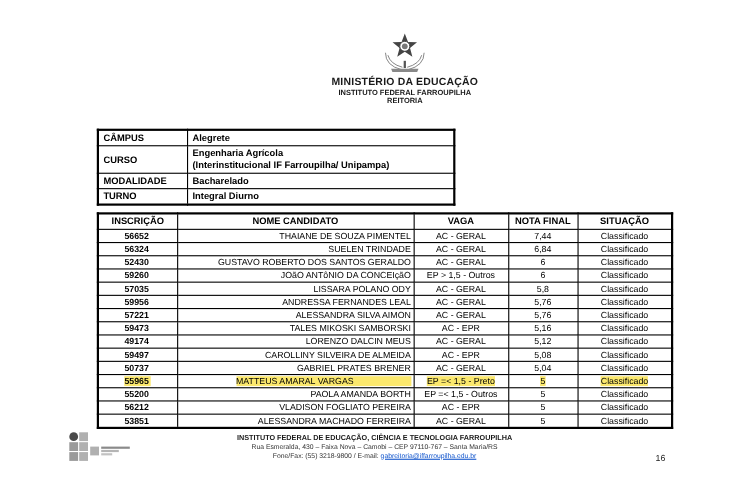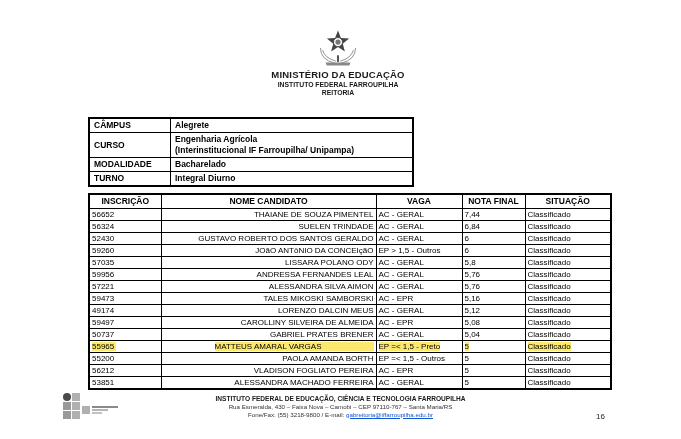--- a/index.html
+++ b/index.html
@@ -1,40 +1,40 @@
 <!DOCTYPE html>
 <html style="--hl: #fbe86d;"><head>
 <meta charset="utf-8">
 <style>
   html,body{margin:0;padding:0;}
   body{
     width:681px;height:439px;background:#ffffff;position:relative;
     font-family:"Liberation Sans", sans-serif;color:#111;overflow:hidden;
   }
-  .gov-header{position:absolute;left:138px;top:26px;width:400px;text-align:center;}
+  .gov-header{position:absolute;left:168px;top:26px;width:400px;text-align:center;}
   .emblem{display:block;margin:0 auto 2px auto;}
   .gov-title{font-size:9.5px;font-weight:bold;letter-spacing:.2px;color:#1a1a1a;}
   .gov-sub{font-size:6.8px;font-weight:bold;color:#1a1a1a;margin-top:1px;}
 
   table{border-collapse:collapse;}
   .info-table{position:absolute;left:88px;top:117px;width:326px;border:2px solid #000;}
   .info-table td{border:1.5px solid #000;font-size:8.5px;font-weight:bold;
     padding:1px 4px;line-height:11px;vertical-align:middle;color:#000;}
   .info-table td.lbl{width:72px;}
   .info-table td.val{white-space:pre-line;}
 
   .results{position:absolute;left:88px;top:193px;width:524px;border:2px solid #000;table-layout:fixed;padding-left:24px;}
   .results th{border:1px solid #000;font-size:8.5px;font-weight:bold;padding:2px 1px;
     line-height:9px;color:#000;}
   .results td{border:1px solid #000;font-size:8px;padding:1px 2px;height:9px;
     line-height:9px;overflow:hidden;white-space:nowrap;color:#000;}
-  .c-insc{text-align:left;}
+  .c-insc{text-align:center;font-weight:bold;}
   .c-insc span{padding-right:2px;}
   .c-nome{text-align:right;padding-left:4px;}
-  .c-vaga,.c-nota,.c-sit{margin-left:12px;}
+  .c-vaga,.c-nota,.c-sit{text-align:center;margin-left:12px;}
   tr.hl span{background:var(--hl,#fbe86d);}
   tr.hl .c-nome span{padding-right:52px;}
 
   .footer{position:absolute;left:60px;right:60px;top:391px;height:34px;}
   .footer-text{text-align:center;padding-top:4px;}
   .f-bold{font-size:6.6px;font-weight:bold;color:#1a1a1a;line-height:8px;}
   .f-line{font-size:6.2px;color:#333;line-height:7.5px;}
   .f-link{color:#1155cc;text-decoration:underline;cursor:pointer;}
 
   .logo{position:absolute;left:3px;top:2px;display:flex;align-items:center;gap:2px;}

